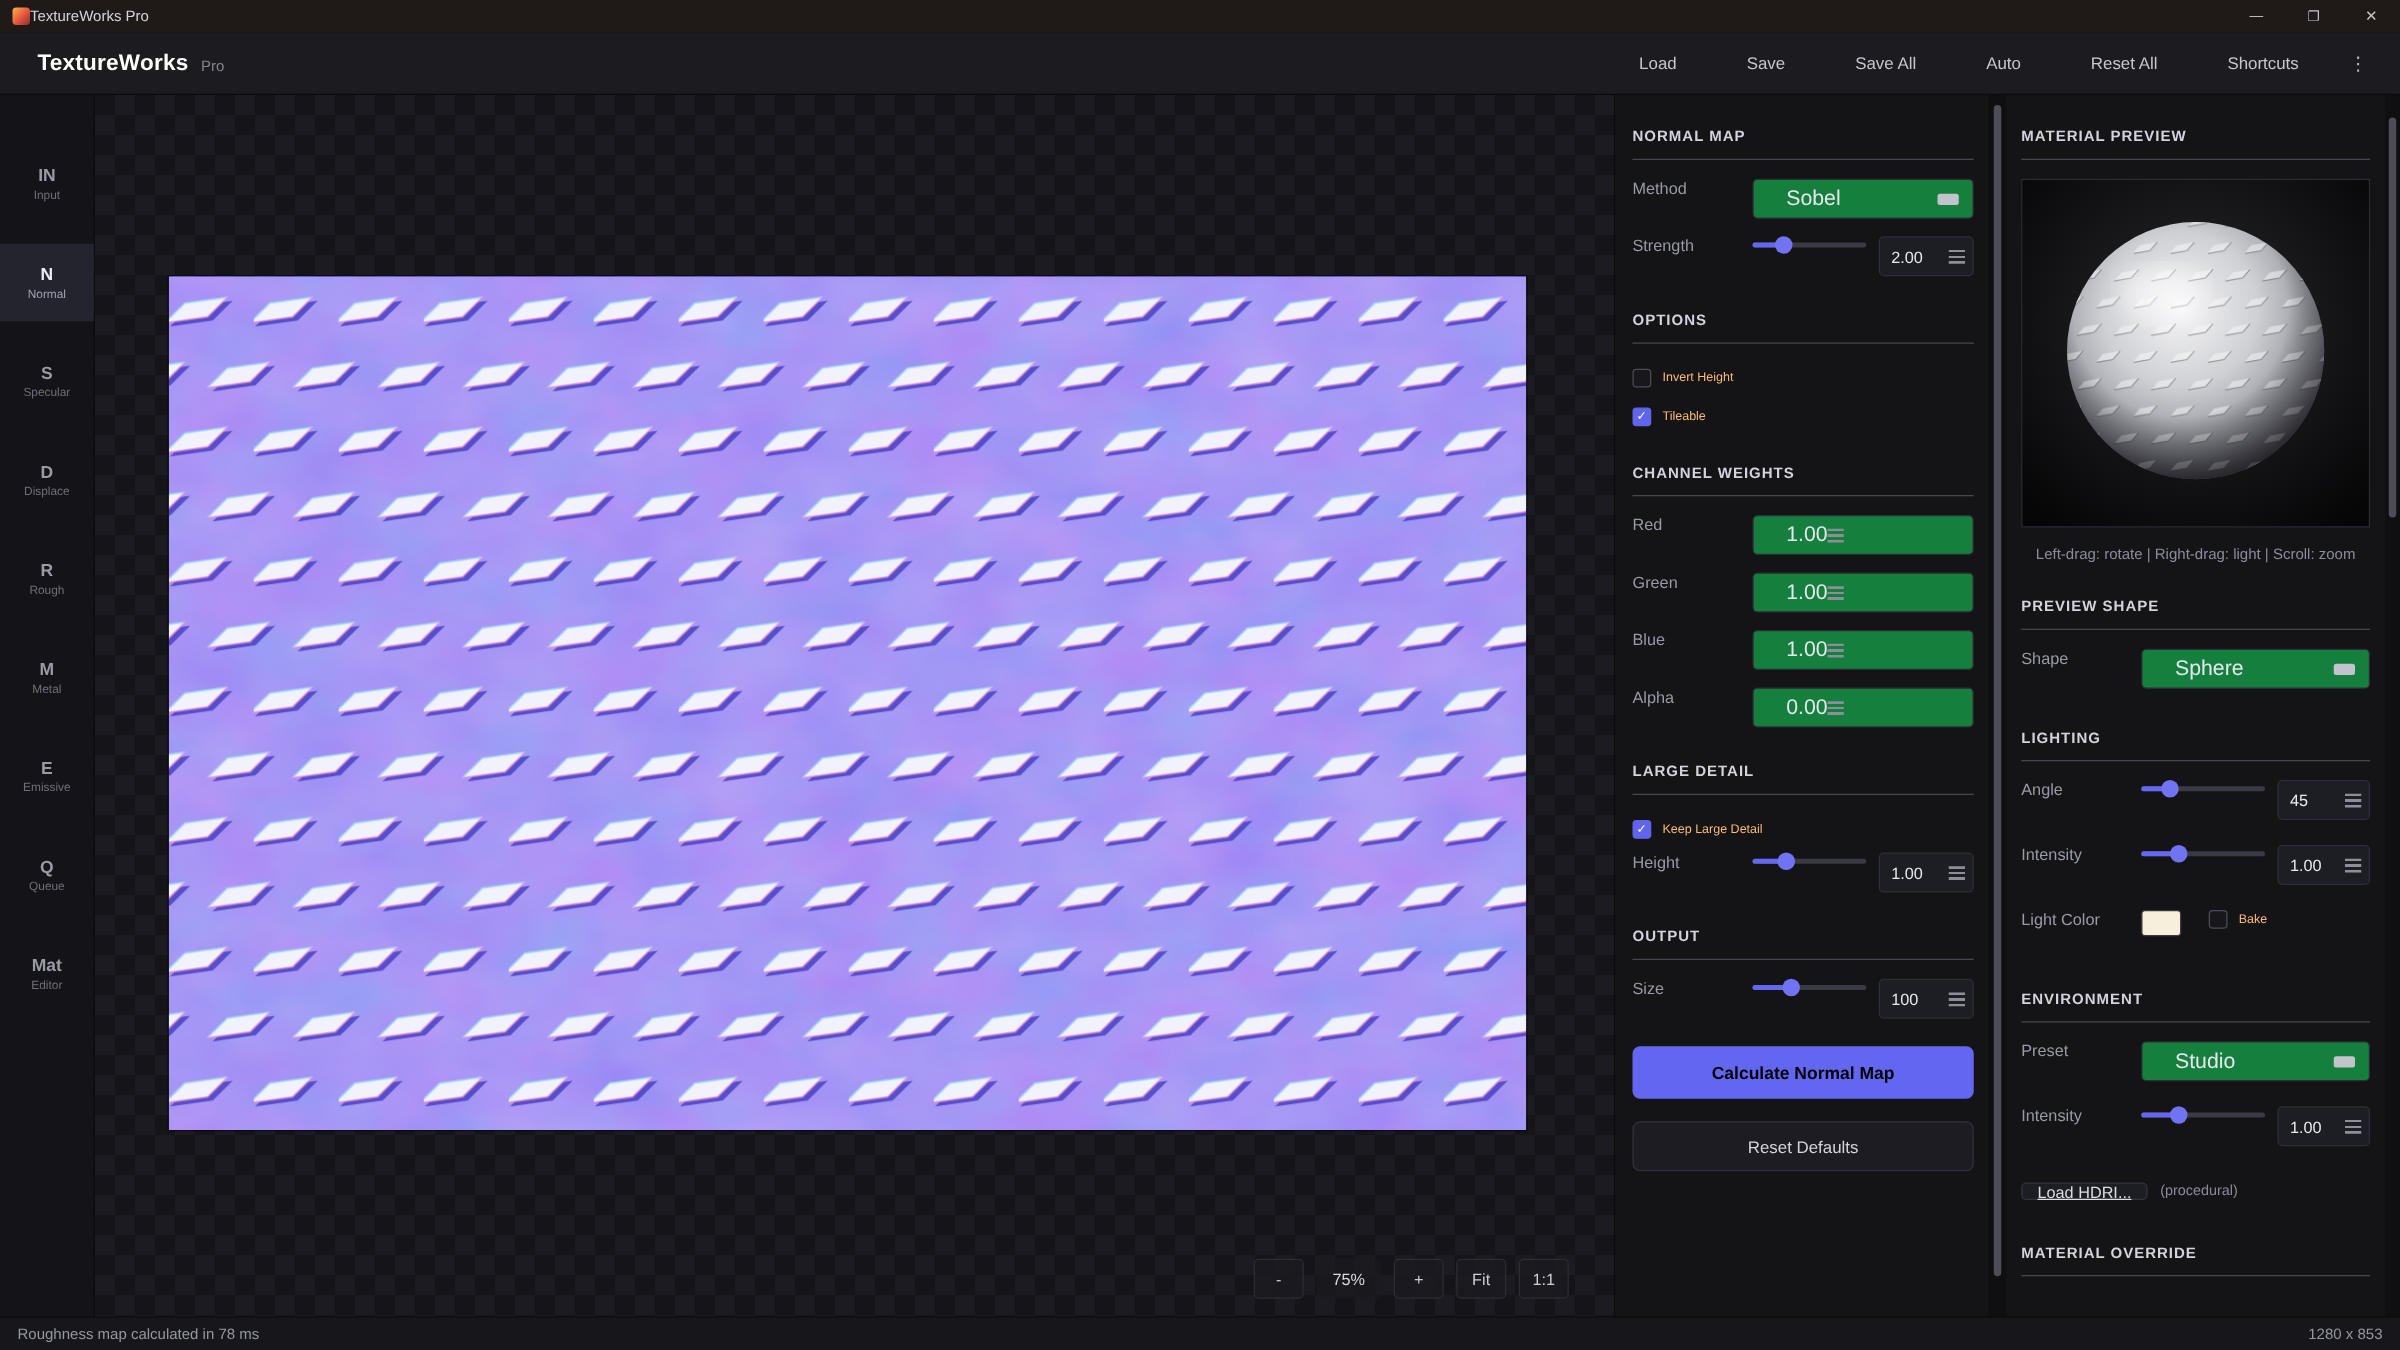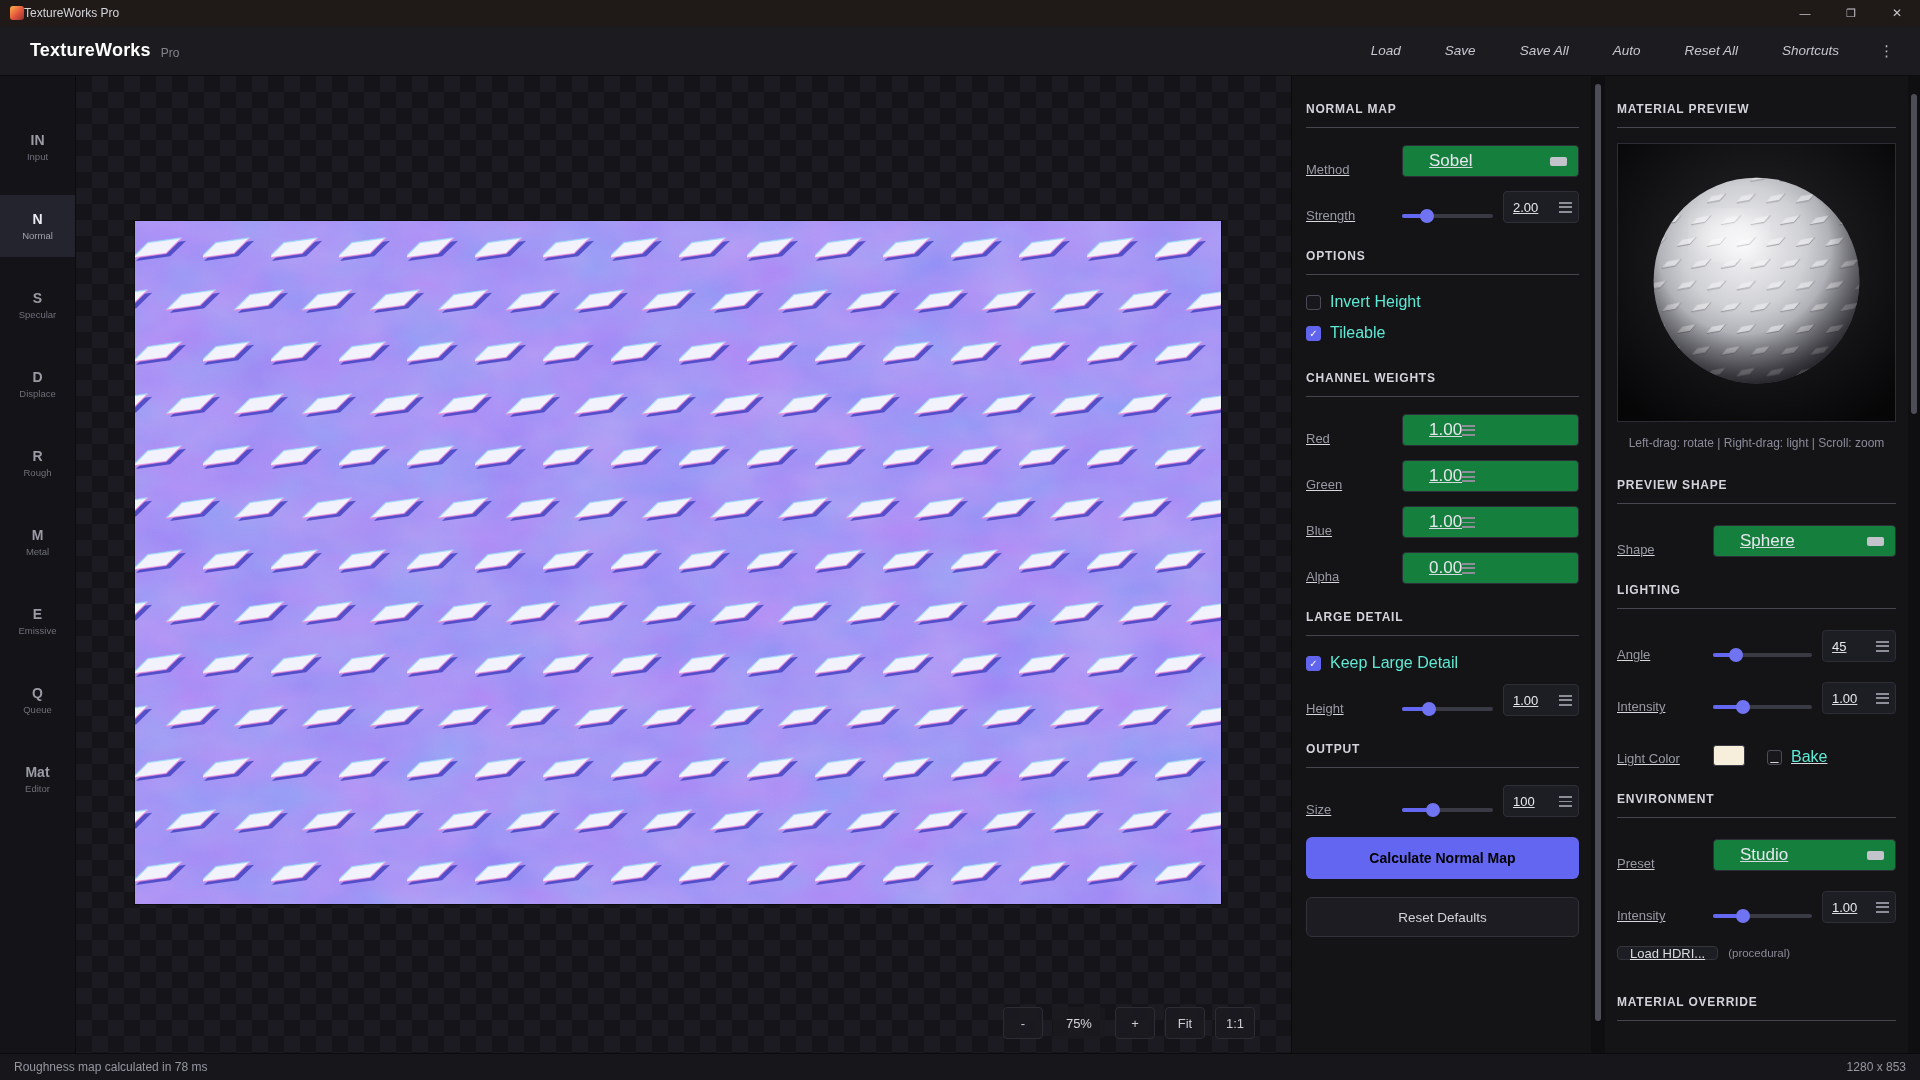--- a/index.html
+++ b/index.html
@@ -16,21 +16,21 @@
   .app-icon { width:14px; height:14px; border-radius:3px; background:linear-gradient(135deg,#ffb347 0%,#e2543e 55%,#8d2f2f 100%); }
   .win-title { font-size:12px; color:#d3d4da; }
   .win-controls { margin-left:auto; display:flex; height:100%; }
   .win-btn { width:46px; height:100%; display:flex; align-items:center; justify-content:center; font-size:11px; color:#c3c4ca; }
   .win-btn.close { font-size:12px; }
 
   
   .menubar { height:50px; background:#1b1b20; border-bottom:1px solid #0b0b0d; display:flex; align-items:center; padding:0 26px 0 30px; flex-shrink:0; }
   .brand { font-size:18px; font-weight:700; color:#ffffff; letter-spacing:0.2px; }
   .brand-badge { font-size:12px; color:#83848e; margin-left:10px; margin-top:5px; }
-  .menu-items { margin-left:auto; display:flex; gap:44px;font-style:italic; }
+  .menu-items { margin-left:auto; display:flex; gap:56px; }
   .menu-item { font-size:13.5px; color:#c6c7cf; cursor:default; }
   .kebab { margin-left:40px; color:#b8b9c1; font-size:15px; }
 
   
   .content { display:flex; height:977px; flex-shrink:0; }
 
   
   .sidebar { width:76px; background:#141418; border-right:1px solid #0b0b0d; display:flex; flex-direction:column; padding-top:40px; gap:17px; flex-shrink:0; }
   .side-item { height:62px; display:flex; flex-direction:column; align-items:center; justify-content:center; gap:3px; }
   .side-abbr { font-size:14px; font-weight:700; color:#9a9ba5; }
@@ -58,42 +58,42 @@
 
   .scrollbar { width:14px; background:#0f0f12; position:relative; flex-shrink:0; }
   .scrollbar.thin { width:12px; }
   .scroll-thumb { position:absolute; left:4px; width:6px; border-radius:3px; background:#4d4d58; }
   .scroll-thumb.full { top:8px; height:calc(100% - 40px); }
   .scroll-thumb.short { top:18px; height:320px; left:3px; }
 
   .sec { font-size:12px; font-weight:700; letter-spacing:0.8px; color:#d3d4db; padding-bottom:11px; border-bottom:1px solid #46464f; margin-bottom:15px; }
   .sec.mt { margin-top:26px; }
 
-  .row { display:flex; align-items:flex-end; height:34px; margin-bottom:12px;text-decoration:underline; }
+  .row { display:flex; align-items:flex-start; height:34px; margin-bottom:12px; }
   .panel-2 .row { height:38px; margin-bottom:14px; }
   .row-label { width:96px; font-size:13px; color:#989aa4; flex-shrink:0; }
 
   .dropdown { flex:1; height:32px; background:#15803d; border:1px solid #2e2e37; border-radius:4px; display:flex; align-items:center; padding:0 11px 0 26px; font-size:17px; color:#e6e7ee; }
   .dd-ind { margin-left:auto; width:17px; height:9px; border-radius:2px; background:#c2c3cb; }
 
   .slider { flex:1; position:relative; height:14px; margin-right:10px; }
   .slider .track { position:absolute; top:5px; left:0; right:0; height:4px; border-radius:2px; background:#3a3a44; }
   .slider .fill { height:100%; width:var(--fill,30%); background:#6468f0; border-radius:2px; }
   .slider .knob { position:absolute; top:0; left:calc(var(--fill,30%) - 7px); width:14px; height:14px; border-radius:50%; background:#7074f2; }
 
   .valbox { width:76px; height:32px; background:#1d1d24; border:1px solid #2e2e37; border-radius:4px; display:flex; align-items:center; padding:0 6px 0 9px; font-size:13px; color:#e8e9ef; flex-shrink:0; }
   .panel-2 .valbox { width:74px; }
   .valbox .v { flex:1; }
   .stepper { width:13px; height:11px; flex-shrink:0;
     background:linear-gradient(to bottom,#8d8e98 0 2px,transparent 2px 4.5px,#8d8e98 4.5px 6.5px,transparent 6.5px 9px,#8d8e98 9px 11px); }
 
   .chk-row { display:flex; align-items:center; gap:9px; height:24px; margin-bottom:7px; }
   .chk { width:15px; height:15px; border-radius:3px; border:1px solid #4c4c58; background:#17171c; display:flex; align-items:center; justify-content:center; font-size:10px; color:transparent; flex-shrink:0; }
   .chk.checked { background:#6165ee; border-color:#6165ee; color:#fff; }
-  .chk-label { font-size:16px; color:#5eead4; }
+  .chk-label { font-size:10px; color:#fdba74; }
 
   .btn-primary { height:42px; width:100%; background:#6366f1; border-radius:6px; color:#000000; font-size:14px; font-weight:600; display:flex; align-items:center; justify-content:center; margin-top:20px; }
   .btn-secondary { height:40px; width:100%; background:#1c1c22; border:1px solid #32323b; border-radius:6px; color:#d4d5db; font-size:13.5px; display:flex; align-items:center; justify-content:center; margin-top:18px; }
 
   .preview-box { width:100%; aspect-ratio:1/1; border:1px solid #2c2c34; margin-bottom:12px; background:#0a0a0c; }
   .preview-box svg { display:block; width:100%; height:100%; }
   .hint { font-size:12px; color:#8b8c9a; text-align:center; line-height:1.5; padding:0 6px; }
 
   .swatch { width:32px; height:21px; border-radius:3px; border:1px solid #3a3a42; }
   .bake-wrap { display:flex; align-items:center; gap:9px; margin-left:22px; }

